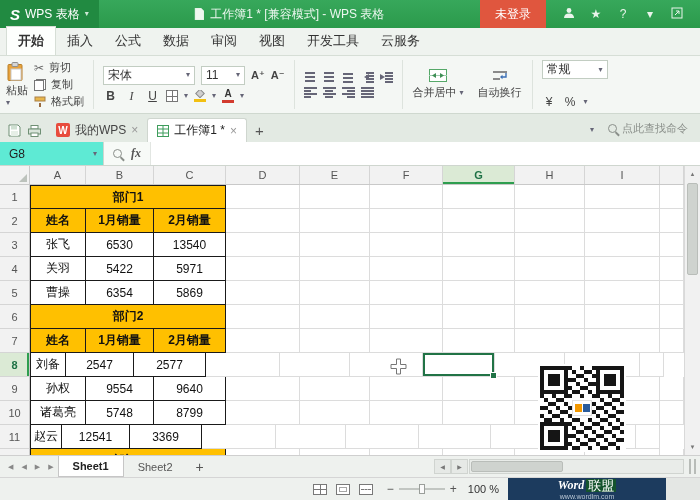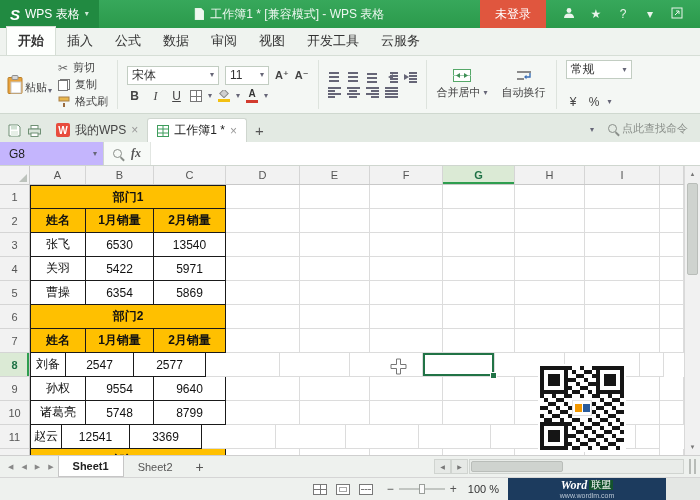--- a/index.html
+++ b/index.html
@@ -18,21 +18,21 @@
   .tb-icons{display:flex;align-items:center;gap:13px;padding:0 16px;}
   .tb-ico{min-width:14px;text-align:center;font-size:12px;color:#e8f4ea;cursor:pointer;line-height:1;}
   
   .menubar{height:28px;background:#eff3ef;border-bottom:1px solid #d6ded6;display:flex;align-items:flex-end;padding-left:6px;}
   .mtab{padding:5px 11px;font-size:13px;color:#333;cursor:pointer;white-space:nowrap;}
   .mtab.active{background:#fdfffd;border:1px solid #d6ded6;border-bottom:none;font-weight:bold;}
   
   .ribbon{height:58px;background:#f4f7f4;border-bottom:1px solid #cfd8cf;display:flex;align-items:stretch;overflow:hidden;white-space:nowrap;}
   .vsep{width:1px;background:#dde3dd;margin:4px 3px;}
   .clip{display:flex;align-items:center;gap:6px;padding:0 6px;}
-  .paste-btn{display:flex;flex-direction:row;align-items:flex-end;gap:1px;font-size:11px;color:#444;cursor:pointer;}
+  .paste-btn{display:flex;flex-direction:column;align-items:flex-start;gap:1px;font-size:11px;color:#444;cursor:pointer;}
   .stack{display:flex;flex-direction:column;gap:2px;}
   .small-btn{display:flex;align-items:center;gap:5px;font-size:11px;color:#444;cursor:pointer;}
   .glyph{font-size:12px;color:#666;line-height:1;}
   .copy-ico{position:relative;width:12px;height:12px;display:inline-block;}
   .copy-ico::before,.copy-ico::after{content:'';position:absolute;width:8px;height:9px;border:1px solid #777;background:#fff;}
   .copy-ico::before{right:0;top:0;}
   .copy-ico::after{left:0;bottom:0;}
   .rgroup{display:flex;flex-direction:column;justify-content:center;gap:4px;padding:0 6px;}
   .rrow{display:flex;align-items:center;gap:6px;}
   .selbox{display:flex;align-items:center;justify-content:space-between;background:#fff;border:1px solid #c2cdc2;height:19px;padding:0 4px;font-size:12px;cursor:pointer;}
@@ -71,21 +71,21 @@
   .dtab{display:flex;align-items:center;gap:5px;height:24px;padding:0 9px;font-size:12px;color:#444;cursor:pointer;border-radius:3px 3px 0 0;}
   .dtab.active{background:#fff;border:1px solid #cfd6cf;border-bottom:none;color:#222;}
   .wbadge{width:14px;height:14px;background:#e84c3d;color:#fff;font-size:10px;font-weight:bold;display:flex;align-items:center;justify-content:center;border-radius:2px;}
   .tclose{color:#999;font-size:12px;line-height:1;cursor:pointer;}
   .dadd{font-size:15px;color:#555;padding:0 8px 3px;cursor:pointer;}
   .findcmd{display:flex;align-items:center;gap:5px;color:#8a8f8a;font-size:11px;padding:0 8px 6px;}
   .mag{position:relative;width:9px;height:9px;border:1.5px solid #8a8f8a;border-radius:50%;display:inline-block;}
   .mag::after{content:'';position:absolute;width:5px;height:1.5px;background:#8a8f8a;right:-4px;bottom:-2px;transform:rotate(45deg);}
   
   .formulabar{height:24px;background:#f7faf7;border-bottom:1px solid #cfd6cf;display:flex;align-items:stretch;}
-  .namebox{width:104px;background:#c4b5fd;border-right:1px solid #cfd6cf;display:flex;align-items:center;justify-content:space-between;padding:0 6px 0 9px;font-size:12px;color:#222;cursor:text;}
+  .namebox{width:104px;background:#5eead4;border-right:1px solid #cfd6cf;display:flex;align-items:center;justify-content:space-between;padding:0 6px 0 9px;font-size:12px;color:#222;cursor:text;}
   .fbicons{display:flex;align-items:center;gap:9px;padding:0 9px;border-right:1px solid #e2e6e2;}
   .fx{font-family:"Liberation Serif","DejaVu Serif",serif;font-style:italic;font-weight:bold;color:#555;font-size:12px;}
   .fbinput{flex:1;background:#fff;}
   
   .gridwrap{height:289px;display:flex;}
   .sheetarea{width:684px;position:relative;overflow:hidden;background:#fff;}
   .chrow{display:flex;height:19px;background:#f2f2f2;border-bottom:1px solid #c9c9c9;}
   .corner{width:30px;border-right:1px solid #c9c9c9;position:relative;background:#f2f2f2;}
   .corner::after{content:'';position:absolute;right:2px;bottom:2px;border-left:8px solid transparent;border-bottom:8px solid #bcc2bc;}
   .colhdr{height:18px;border-right:1px solid #d5d5d5;display:flex;align-items:center;justify-content:center;font-size:11px;color:#555;cursor:pointer;}
@@ -128,21 +128,21 @@
   .vicon.v-normal::after{content:'';position:absolute;top:0;bottom:0;left:6px;border-left:1px solid #787878;}
   .vicon.v-page::before{content:'';position:absolute;inset:2px;border:1px solid #a5a5a5;}
   .vicon.v-break::before{content:'';position:absolute;left:1px;right:1px;top:4px;border-top:1px dashed #787878;}
   .zbtn{font-size:12px;color:#555;padding:0 5px;cursor:pointer;}
   .ztrack{width:46px;height:2px;background:#c2c6c2;position:relative;cursor:pointer;}
   .zthumb{position:absolute;left:20px;top:-4px;width:6px;height:10px;background:#fafafa;border:1px solid #9a9e9a;cursor:grab;}
   .zpct{font-size:11px;color:#333;margin:0 9px 0 6px;white-space:nowrap;}
   .wm{width:158px;height:23px;background:#1c3b5e;display:flex;flex-direction:column;align-items:center;justify-content:center;line-height:1;overflow:hidden;}
   .wmrow{display:flex;align-items:center;gap:2px;}
   .wmen{font-family:"Liberation Serif","DejaVu Serif",serif;font-style:italic;font-weight:bold;font-size:12px;color:#fff;}
-  .wmcn{font-size:10px;color:#fff;background:#14532d;padding:0 2px;}
+  .wmcn{font-size:13px;color:#fff;background:#14532d;padding:0 2px;}
   .wmurl{font-size:7px;color:#b9c6d4;margin-top:1px;}
   .sbcorner{width:34px;height:23px;background:#e4e7e4;}
 </style>
 </head>
 <body>
 
 <div class="app">
 
   <div class="titlebar">
     <div class="logo">

